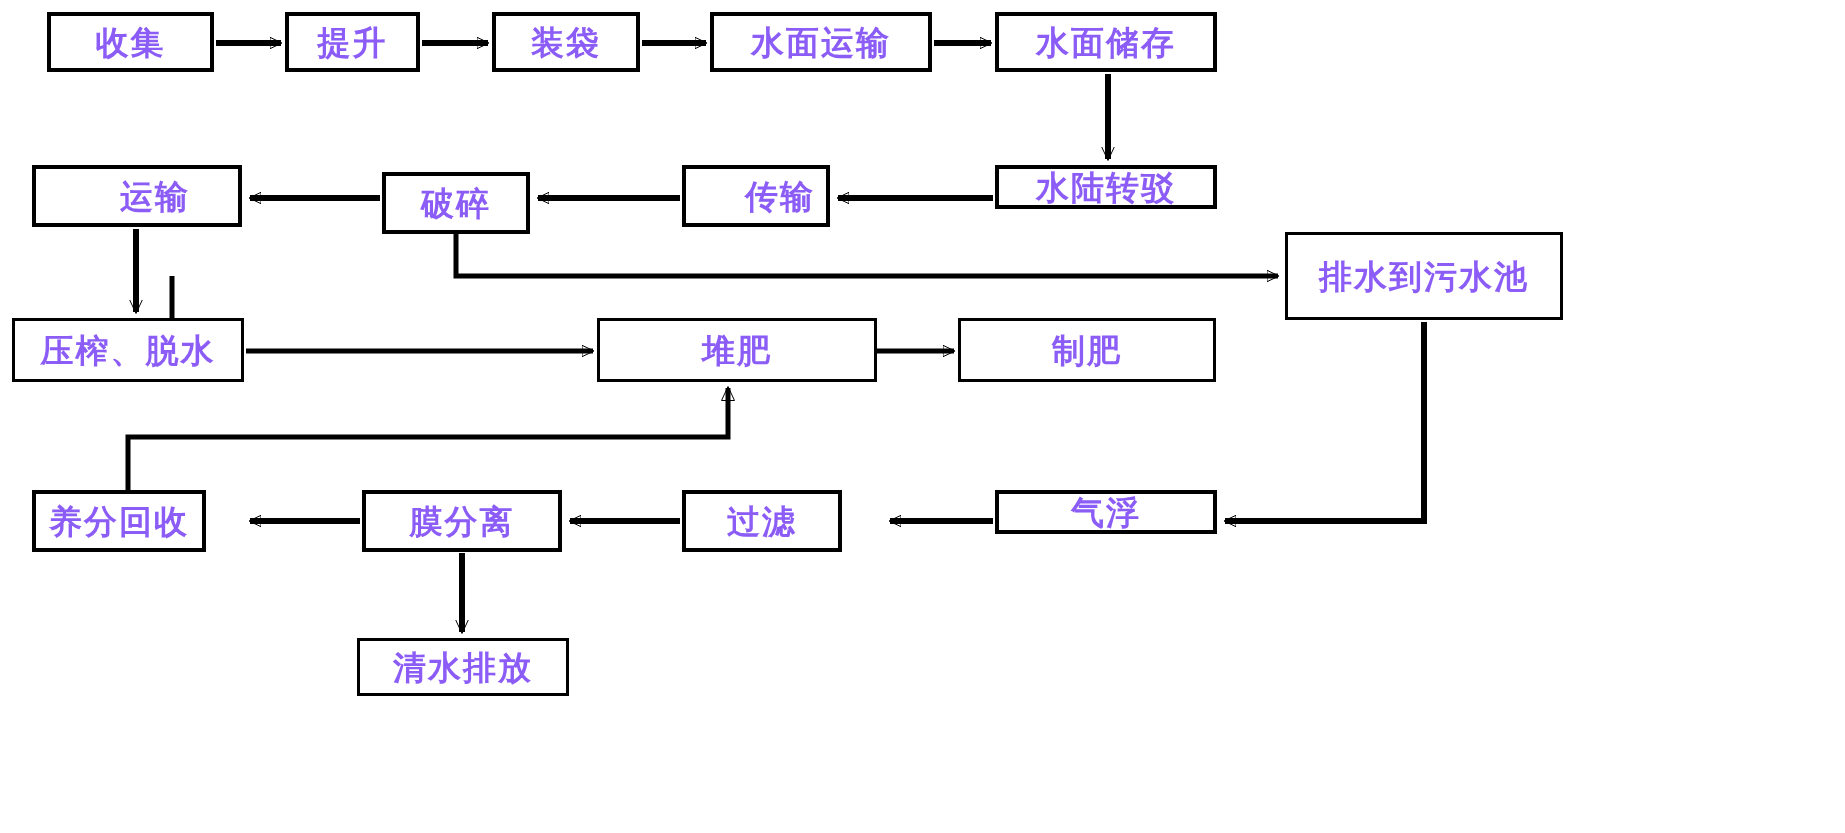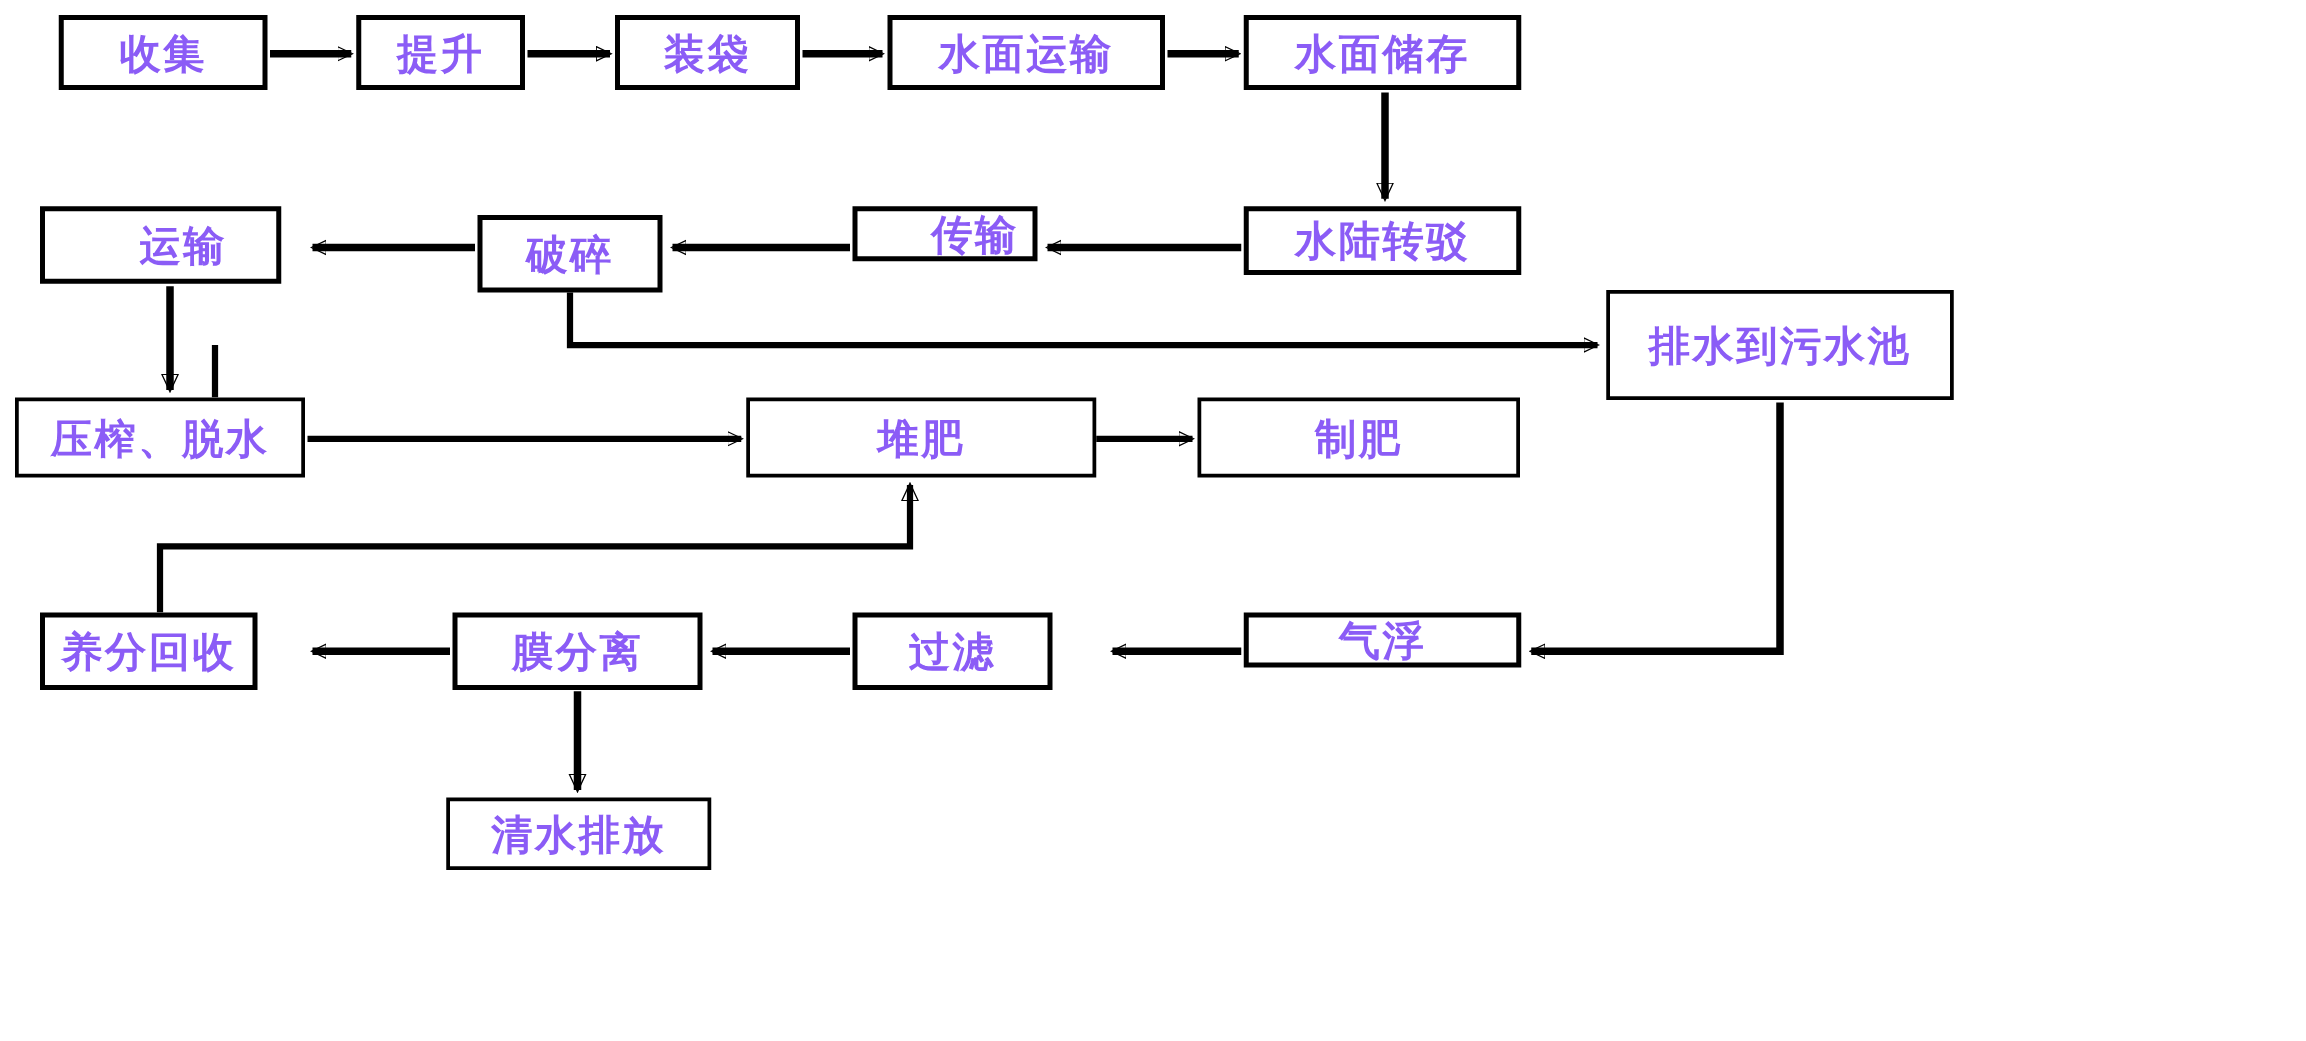--- a/index.html
+++ b/index.html
@@ -94,33 +94,33 @@
   </div>
 
   <div class="node" style="left:710px;top:12px;width:222px;height:60px;">
     <span>水面运输</span>
   </div>
 
   <div class="node" style="left:995px;top:12px;width:222px;height:60px;">
     <span>水面储存</span>
   </div>
 
-  <div class="node" style="left:32px;top:165px;width:193px;height:62px;padding-left:36px;">
+  <div class="node" style="left:32px;top:165px;width:210px;height:62px;padding-left:36px;">
     <span>运输</span>
   </div>
 
   <div class="node" style="left:382px;top:172px;width:148px;height:62px;">
     <span>破碎</span>
   </div>
 
-  <div class="node" style="left:682px;top:165px;width:148px;height:44px;padding-left:48px;">
+  <div class="node" style="left:682px;top:165px;width:148px;height:62px;padding-left:48px;">
     <span>传输</span>
   </div>
 
-  <div class="node" style="left:995px;top:165px;width:222px;height:55px;">
+  <div class="node" style="left:995px;top:165px;width:222px;height:44px;">
     <span>水陆转驳</span>
   </div>
 
   <div class="node thin" style="left:1285px;top:232px;width:278px;height:88px;">
     <span>排水到污水池</span>
   </div>
 
   <div class="node thin" style="left:12px;top:318px;width:232px;height:64px;">
     <span>压榨、脱水</span>
   </div>

